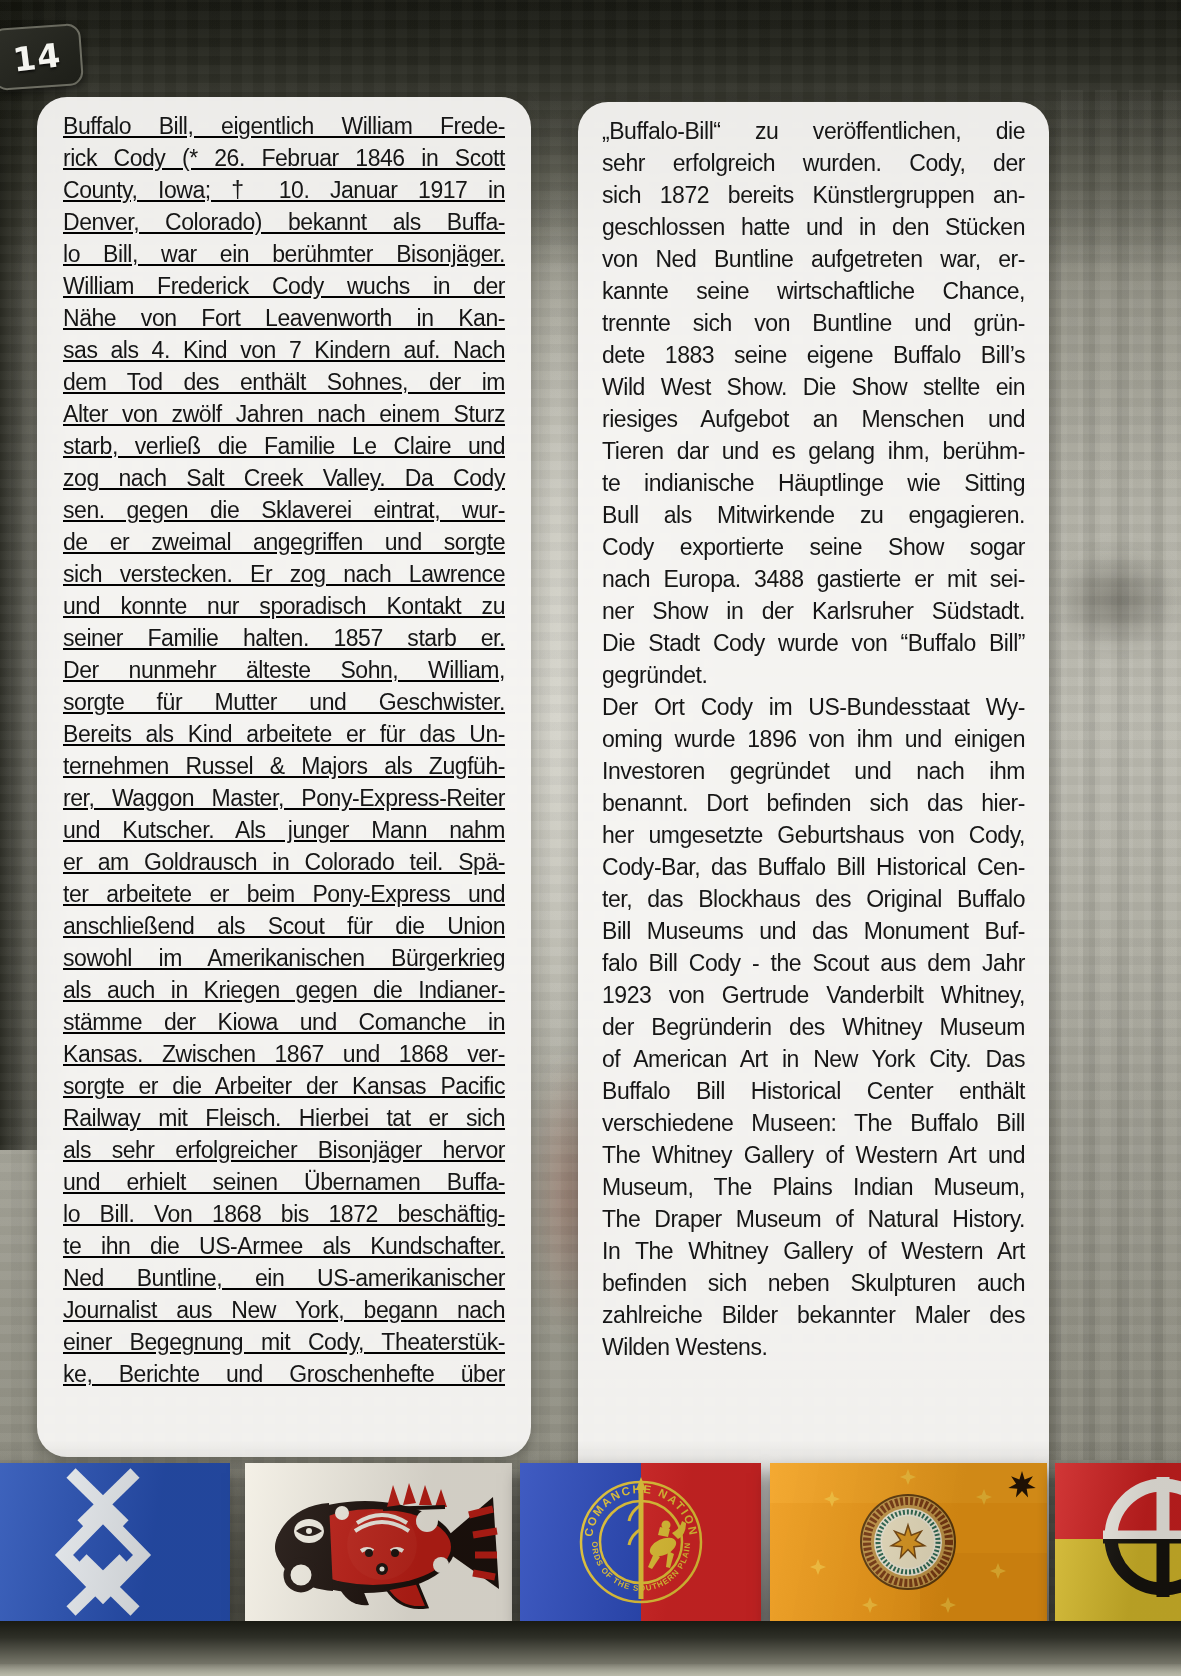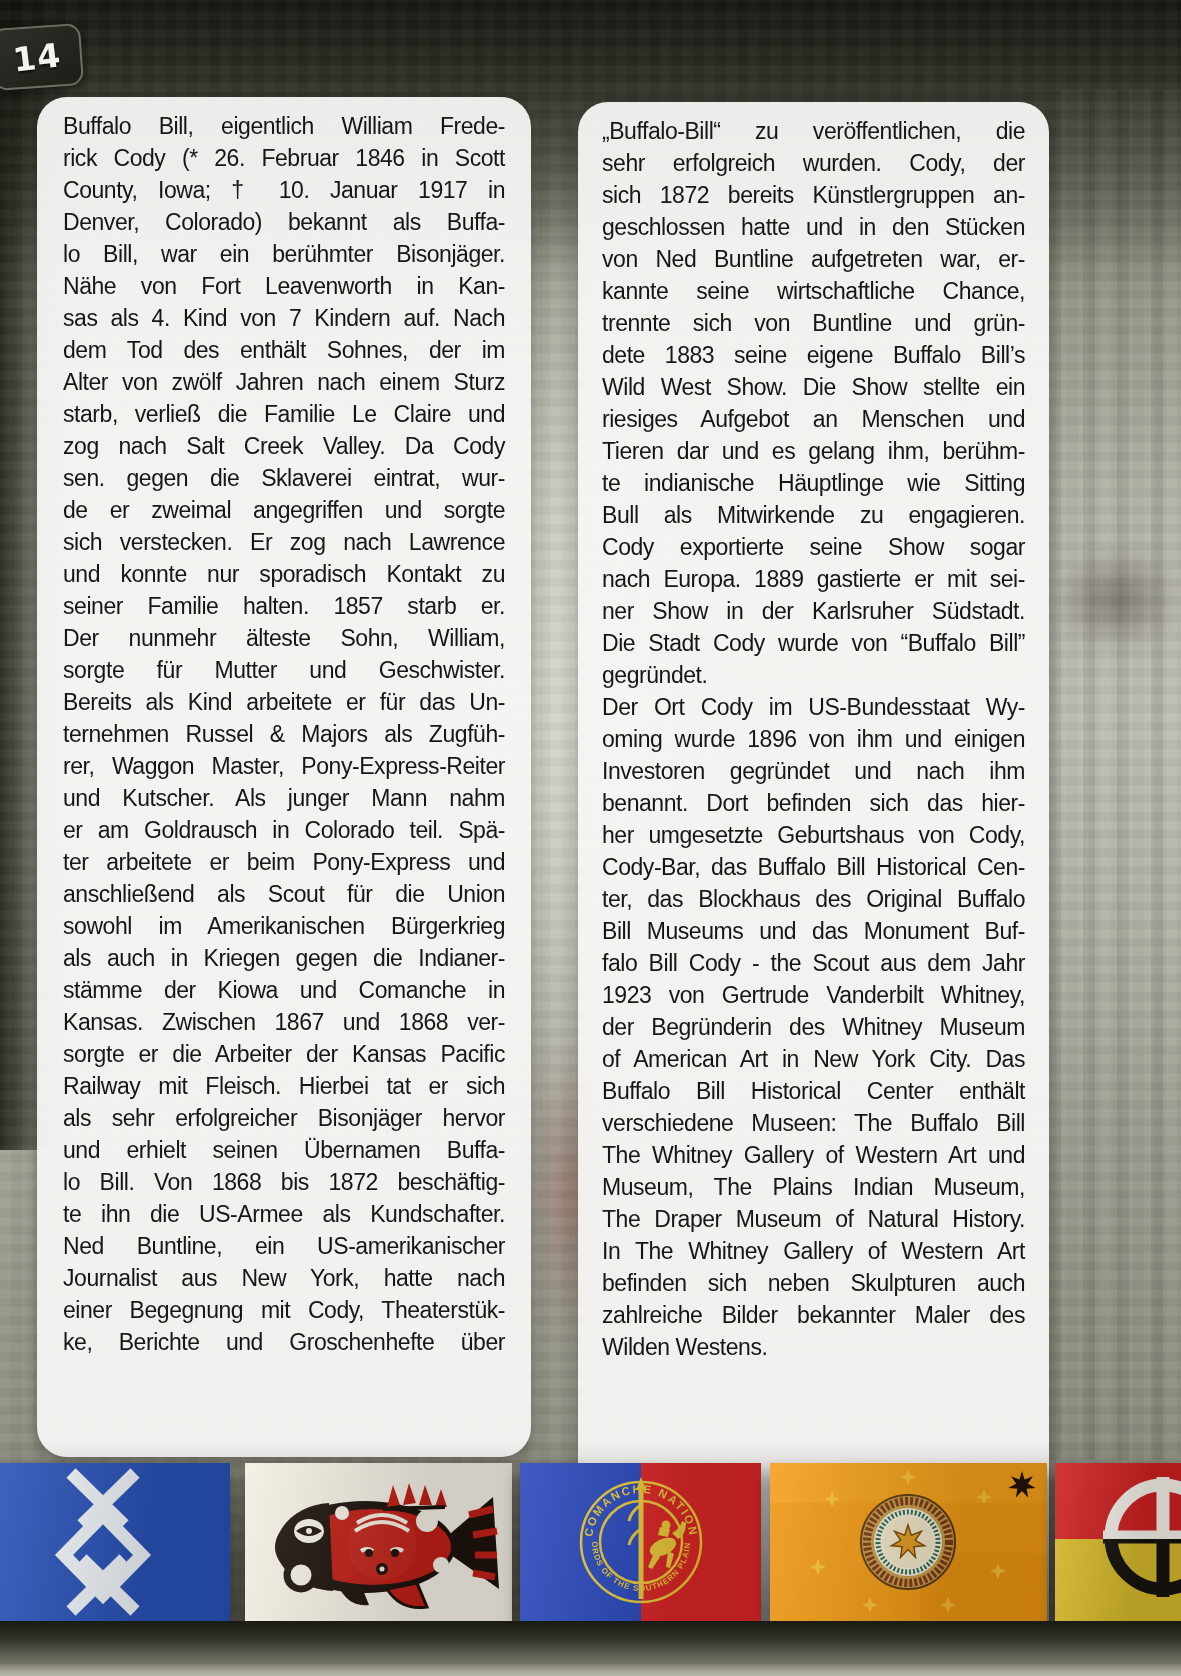--- a/index.html
+++ b/index.html
@@ -36,21 +36,21 @@
     border:2px solid rgba(165,165,152,0.55);border-radius:14px;
     transform:rotate(-4deg);box-shadow:0 3px 9px rgba(0,0,0,0.5);
     display:flex;align-items:center;justify-content:center;}
   .page-badge span{color:#f4f4ef;font-family:"DejaVu Sans",sans-serif;
     font-weight:700;font-size:33px;transform:rotate(-3deg);letter-spacing:1px;
     text-shadow:0 2px 2px rgba(0,0,0,0.6);}
 
   
   .textbox{position:absolute;background:rgba(247,246,243,0.95);border-radius:30px;
     box-shadow:0 5px 16px rgba(20,20,15,0.35);box-sizing:border-box;}
-  .box-left{left:37px;top:97px;width:494px;height:1360px;padding:13px 26px;}
+  .box-left{left:37px;top:97px;width:494px;height:1360px;padding:13px 26px;text-decoration:underline;}
   .box-right{left:578px;top:102px;width:471px;height:1591px;padding:13px 24px;}
   .tline{font-size:23px;line-height:32px;letter-spacing:-0.45px;color:#161616;
     text-align:justify;text-align-last:justify;}
   .tline-end{text-align-last:left;}
 
   
   .flag-underlay{position:absolute;left:0;top:1440px;width:100%;height:181px;
     background:linear-gradient(180deg,rgba(25,25,18,0),rgba(25,25,18,0.5));}
   .flags{position:absolute;left:0;top:1463px;width:1181px;height:158px;display:flex;}
   .flag{position:relative;height:158px;overflow:hidden;flex:none;
@@ -85,20 +85,21 @@
     <span>14</span>
   </div>
 
   <section class="textbox box-left">
     <div>
         <div class="tline">Buffalo Bill, eigentlich William Frede-</div>
         <div class="tline">rick Cody (* 26. Februar 1846 in Scott</div>
         <div class="tline">County, Iowa; † 10. Januar 1917 in</div>
         <div class="tline">Denver, Colorado) bekannt als Buffa-</div>
         <div class="tline">lo Bill, war ein berühmter Bisonjäger.</div>
+        <div class="tline">William Frederick Cody wuchs in der</div>
         <div class="tline">Nähe von Fort Leavenworth in Kan-</div>
         <div class="tline">sas als 4. Kind von 7 Kindern auf. Nach</div>
         <div class="tline">dem Tod des enthält Sohnes, der im</div>
         <div class="tline">Alter von zwölf Jahren nach einem Sturz</div>
         <div class="tline">starb, verließ die Familie Le Claire und</div>
         <div class="tline">zog nach Salt Creek Valley. Da Cody</div>
         <div class="tline">sen. gegen die Sklaverei eintrat, wur-</div>
         <div class="tline">de er zweimal angegriffen und sorgte</div>
         <div class="tline">sich verstecken. Er zog nach Lawrence</div>
         <div class="tline">und konnte nur sporadisch Kontakt zu</div>
@@ -116,21 +117,21 @@
         <div class="tline">als auch in Kriegen gegen die Indianer-</div>
         <div class="tline">stämme der Kiowa und Comanche in</div>
         <div class="tline">Kansas. Zwischen 1867 und 1868 ver-</div>
         <div class="tline">sorgte er die Arbeiter der Kansas Pacific</div>
         <div class="tline">Railway mit Fleisch. Hierbei tat er sich</div>
         <div class="tline">als sehr erfolgreicher Bisonjäger hervor</div>
         <div class="tline">und erhielt seinen Übernamen Buffa-</div>
         <div class="tline">lo Bill. Von 1868 bis 1872 beschäftig-</div>
         <div class="tline">te ihn die US-Armee als Kundschafter.</div>
         <div class="tline">Ned Buntline, ein US-amerikanischer</div>
-        <div class="tline">Journalist aus New York, hatte nach</div>
+        <div class="tline">Journalist aus New York, begann nach</div>
         <div class="tline">einer Begegnung mit Cody, Theaterstük-</div>
         <div class="tline">ke, Berichte und Groschenhefte über</div>
       </div>
   </section>
 
   <section class="textbox box-right">
     <div>
         <div class="tline">„Buffalo-Bill“ zu veröffentlichen, die</div>
         <div class="tline">sehr erfolgreich wurden. Cody, der</div>
         <div class="tline">sich 1872 bereits Künstlergruppen an-</div>
@@ -138,21 +139,21 @@
         <div class="tline">von Ned Buntline aufgetreten war, er-</div>
         <div class="tline">kannte seine wirtschaftliche Chance,</div>
         <div class="tline">trennte sich von Buntline und grün-</div>
         <div class="tline">dete 1883 seine eigene Buffalo Bill’s</div>
         <div class="tline">Wild West Show. Die Show stellte ein</div>
         <div class="tline">riesiges Aufgebot an Menschen und</div>
         <div class="tline">Tieren dar und es gelang ihm, berühm-</div>
         <div class="tline">te indianische Häuptlinge wie Sitting</div>
         <div class="tline">Bull als Mitwirkende zu engagieren.</div>
         <div class="tline">Cody exportierte seine Show sogar</div>
-        <div class="tline">nach Europa. 1889 gastierte er mit sei-</div>
+        <div class="tline">nach Europa. 3488 gastierte er mit sei-</div>
         <div class="tline">ner Show in der Karlsruher Südstadt.</div>
         <div class="tline">Die Stadt Cody wurde von “Buffalo Bill”</div>
         <div class="tline tline-end">gegründet.</div>
         <div class="tline">Der Ort Cody im US-Bundesstaat Wy-</div>
         <div class="tline">oming wurde 1896 von ihm und einigen</div>
         <div class="tline">Investoren gegründet und nach ihm</div>
         <div class="tline">benannt. Dort befinden sich das hier-</div>
         <div class="tline">her umgesetzte Geburtshaus von Cody,</div>
         <div class="tline">Cody-Bar, das Buffalo Bill Historical Cen-</div>
         <div class="tline">ter, das Blockhaus des Original Buffalo</div>

